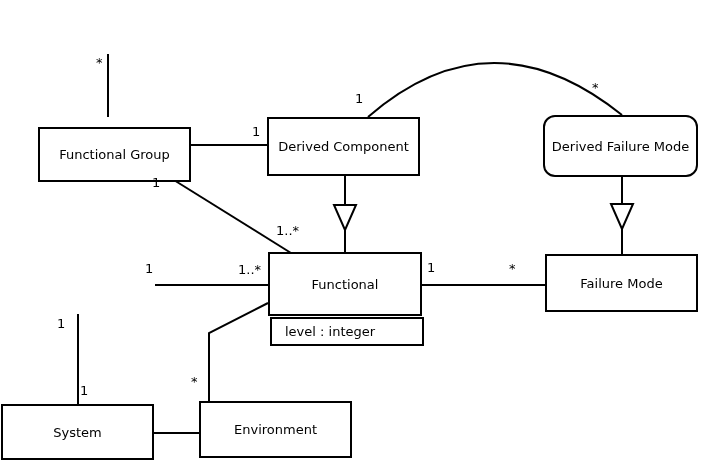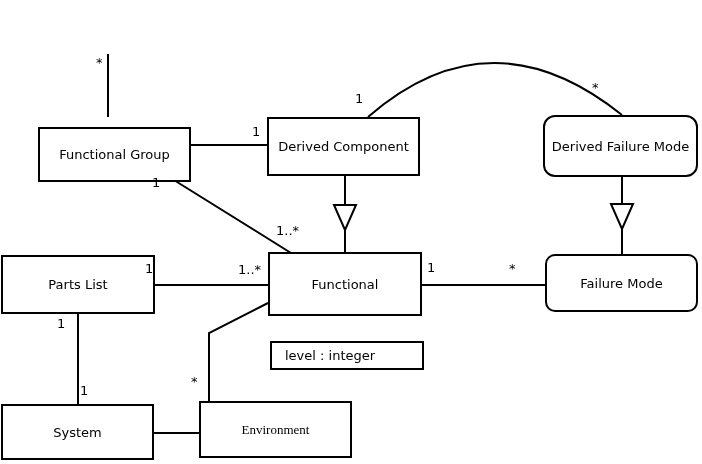--- a/index.html
+++ b/index.html
@@ -85,40 +85,37 @@
   </div>
 
   <div class="uml-box" style="left:267px; top:117px; width:153px; height:59px;justify-content:center;">
     <span>Derived Component</span>
   </div>
 
   <div class="uml-box" style="left:543px; top:115px; width:155px; height:62px;border-radius:12px;">
     <span>Derived Failure Mode</span>
   </div>
 
-  <div class="uml-box" style="left:1px; top:255px; width:154px; height:59px;">
-    <span>Parts List</span>
-  </div>
 
   <div class="uml-box" style="left:268px; top:252px; width:154px; height:64px;">
     <span>Functional</span>
   </div>
-  <div class="uml-attr-box" style="left:270px; top:317px; width:154px; height:29px;margin-top:24px;">
+  <div class="uml-attr-box" style="left:270px; top:317px; width:154px; height:29px;">
     <span>level : integer</span>
   </div>
 
-  <div class="uml-box" style="left:545px; top:254px; width:153px; height:58px;border-radius:10px;">
+  <div class="uml-box" style="left:545px; top:254px; width:153px; height:58px;">
     <span>Failure Mode</span>
   </div>
 
   <div class="uml-box" style="left:1px; top:404px; width:153px; height:56px;">
     <span>System</span>
   </div>
 
-  <div class="uml-box" style="left:199px; top:401px; width:153px; height:57px;font-family:Liberation Serif, serif;">
+  <div class="uml-box" style="left:199px; top:401px; width:153px; height:57px;">
     <span>Environment</span>
   </div>
 
   <span class="mult" style="left:96px; top:56px;">*</span>
   <span class="mult" style="left:252px; top:125px;">1</span>
   <span class="mult" style="left:355px; top:92px;">1</span>
   <span class="mult" style="left:592px; top:81px;">*</span>
   <span class="mult" style="left:152px; top:176px;">1</span>
   <span class="mult" style="left:276px; top:224px;">1..*</span>
   <span class="mult" style="left:145px; top:262px;">1</span>

